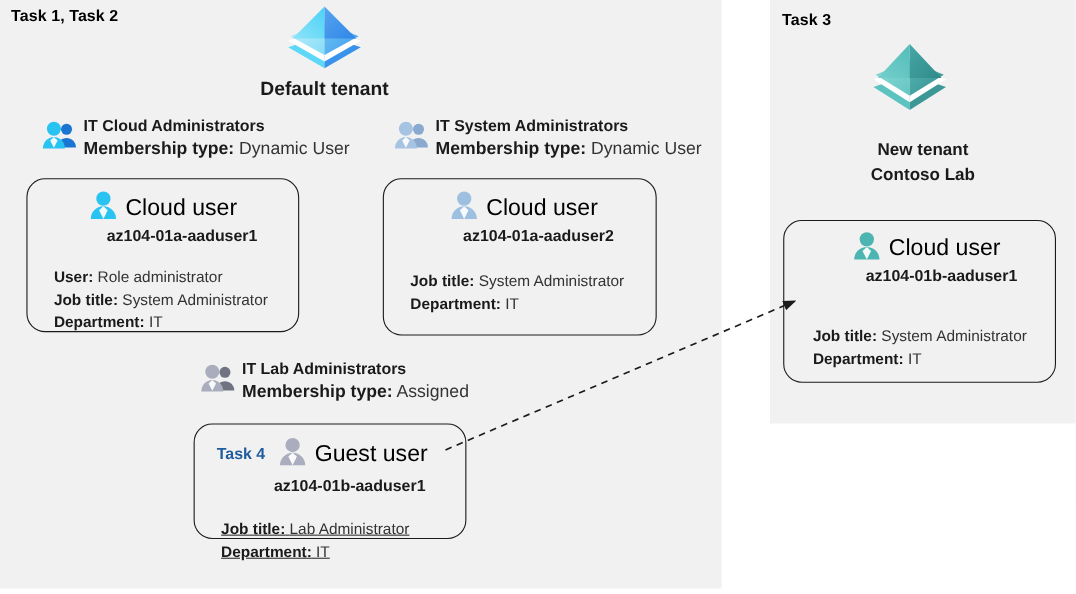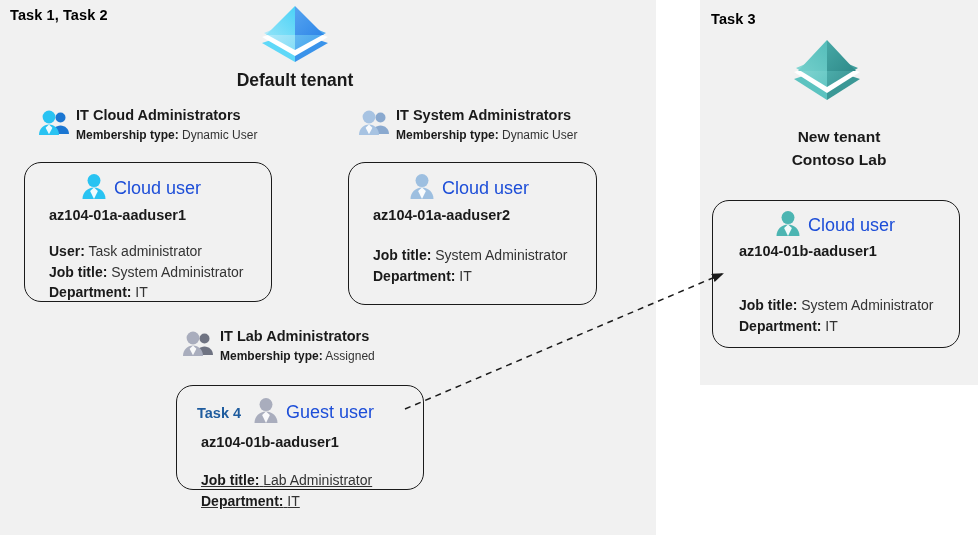--- a/index.html
+++ b/index.html
@@ -29,45 +29,45 @@
     white-space:nowrap;
   }
   #default-tenant-label{left:170px;top:70px;width:250px;font-size:17.5px;}
   #new-tenant-label{left:700px;top:125px;width:278px;font-size:15.5px;line-height:23px;}
 
   
   .group-header{position:absolute;}
   .group-icon{position:absolute;left:0;top:4px;}
   .group-text{position:absolute;left:38px;top:0;white-space:nowrap;}
   .group-title{font-weight:bold;font-size:14.5px;color:#1a1a1a;line-height:19px;}
-  .group-meta{font-size:12px;color:#333;line-height:21px;}
+  .group-meta{font-size:16px;color:#333;line-height:21px;}
   .group-meta b{color:#1a1a1a;font-weight:bold;}
 
   #grp-cloud{left:38px;top:106px;}
   #grp-system{left:358px;top:106px;}
   #grp-lab{left:182px;top:327px;}
 
   
   .card{
     position:absolute;border:1.3px solid #1b1b1b;border-radius:17px;
     background:transparent;box-sizing:border-box;
   }
   #card-user1{left:24px;top:162px;width:248px;height:140px;}
   #card-user2{left:348px;top:162px;width:249px;height:143px;}
   #card-guest{left:176px;top:385px;width:248px;height:105px;}
   #card-user3{left:712px;top:200px;width:248px;height:148px;}
 
   .card-head{position:absolute;display:flex;align-items:center;}
   .card-head .u-icon{margin-right:7px;}
-  .card-kind{font-size:18px;color:#1d4ed8;white-space:nowrap;}
+  .card-kind{font-size:21px;color:#000000;white-space:nowrap;}
   .card-task{
     font-size:14.5px;font-weight:bold;color:#1f5c9e;margin-right:12px;white-space:nowrap;
   }
   .card-name{
-    position:absolute;font-weight:bold;font-size:14.5px;color:#1a1a1a;white-space:nowrap;
+    position:absolute;font-weight:bold;font-size:14.5px;color:#1a1a1a;white-space:nowrap;margin-left:48px;
   }
   .card-attrs{position:absolute;font-size:14px;line-height:20.5px;color:#333;}
   .card-attrs div{white-space:nowrap;}
   .card-attrs b{color:#1a1a1a;font-weight:bold;}
 
   #card-user1 .card-head{left:56px;top:10px;}
   #card-user1 .card-name{left:24px;top:44px;}
   #card-user1 .card-attrs{left:24px;top:78px;}
 
   #card-user2 .card-head{left:60px;top:10px;}
@@ -215,21 +215,21 @@
       <svg width="26" height="27" viewBox="0 0 26 27">
         <circle cx="13" cy="7.6" r="6.5" fill="#29c3f2"></circle>
         <path d="M1.5 26c0-6.3 5.1-11.4 11.5-11.4S24.5 19.7 24.5 26z" fill="#29c3f2"></path>
         <path d="M13 14.6l3.9 3.5L13 26l-3.9-7.9z" fill="#ffffff" opacity=".93"></path>
       </svg>
     </span>
     <span class="card-kind">Cloud user</span>
   </div>
   <div class="card-name">az104-01a-aaduser1</div>
   <div class="card-attrs">
-    <div><b>User:</b> <span>Task administrator</span></div>
+    <div><b>User:</b> <span>Role administrator</span></div>
     <div><b>Job title:</b> <span>System Administrator</span></div>
     <div><b>Department:</b> <span>IT</span></div>
   </div>
 </div>
 
 <div class="card" id="card-user2">
   <div class="card-head">
     <span class="u-icon">
       <svg width="26" height="27" viewBox="0 0 26 27">
         <circle cx="13" cy="7.6" r="6.5" fill="#9dbfe0"></circle>

